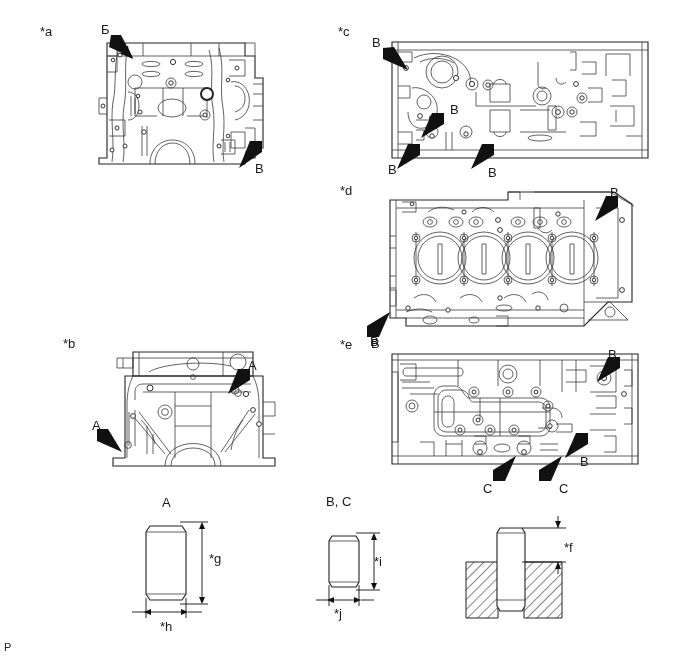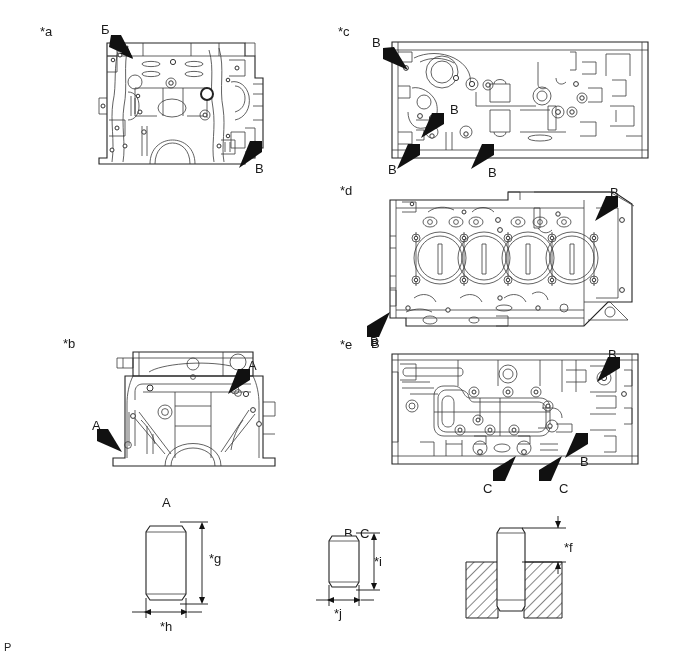--- a/index.html
+++ b/index.html
@@ -518,21 +518,21 @@
     <path class="arrow" d="M62,4 L59,11 L65,11 Z"></path>
     <path class="arrow" d="M62,86 L59,79 L65,79 Z"></path>
 
     <path class="dimline" d="M6,80 L6,100 M46,80 L46,100"></path>
     <path class="dimline" d="M-8,94 L44,94"></path>
     <path class="arrow" d="M4,94 L11,91 L11,97 Z"></path>
     <path class="arrow" d="M48,94 L41,91 L41,97 Z"></path>
     <path class="dimline" d="M48,94 L62,94"></path>
   </svg>
 
-  <div class="lbl" style="left:344px; top:495px;margin-top:32px;">B, C</div>
+  <div class="lbl" style="left:326px; top:495px;">B, C</div>
   <div class="lbl lbl-dim" style="left:374px; top:555px;">*i</div>
   <div class="lbl lbl-dim" style="left:334px; top:607px;">*j</div>
 
   <svg class="fig" style="left:318px; top:528px;" width="90" height="90" viewBox="0 0 90 90">
     <path class="fillw-b" d="M14,8 L38,8 L41,13 L41,54 L38,59 L14,59 L11,54 L11,13 Z"></path>
     <path class="ln" d="M11,13 L41,13 M11,54 L41,54"></path>
 
     <path class="dimline" d="M38,5 L62,5 M38,62 L62,62"></path>
     <path class="dimline" d="M56,7 L56,60"></path>
     <path class="arrow" d="M56,5 L53,12 L59,12 Z"></path>

